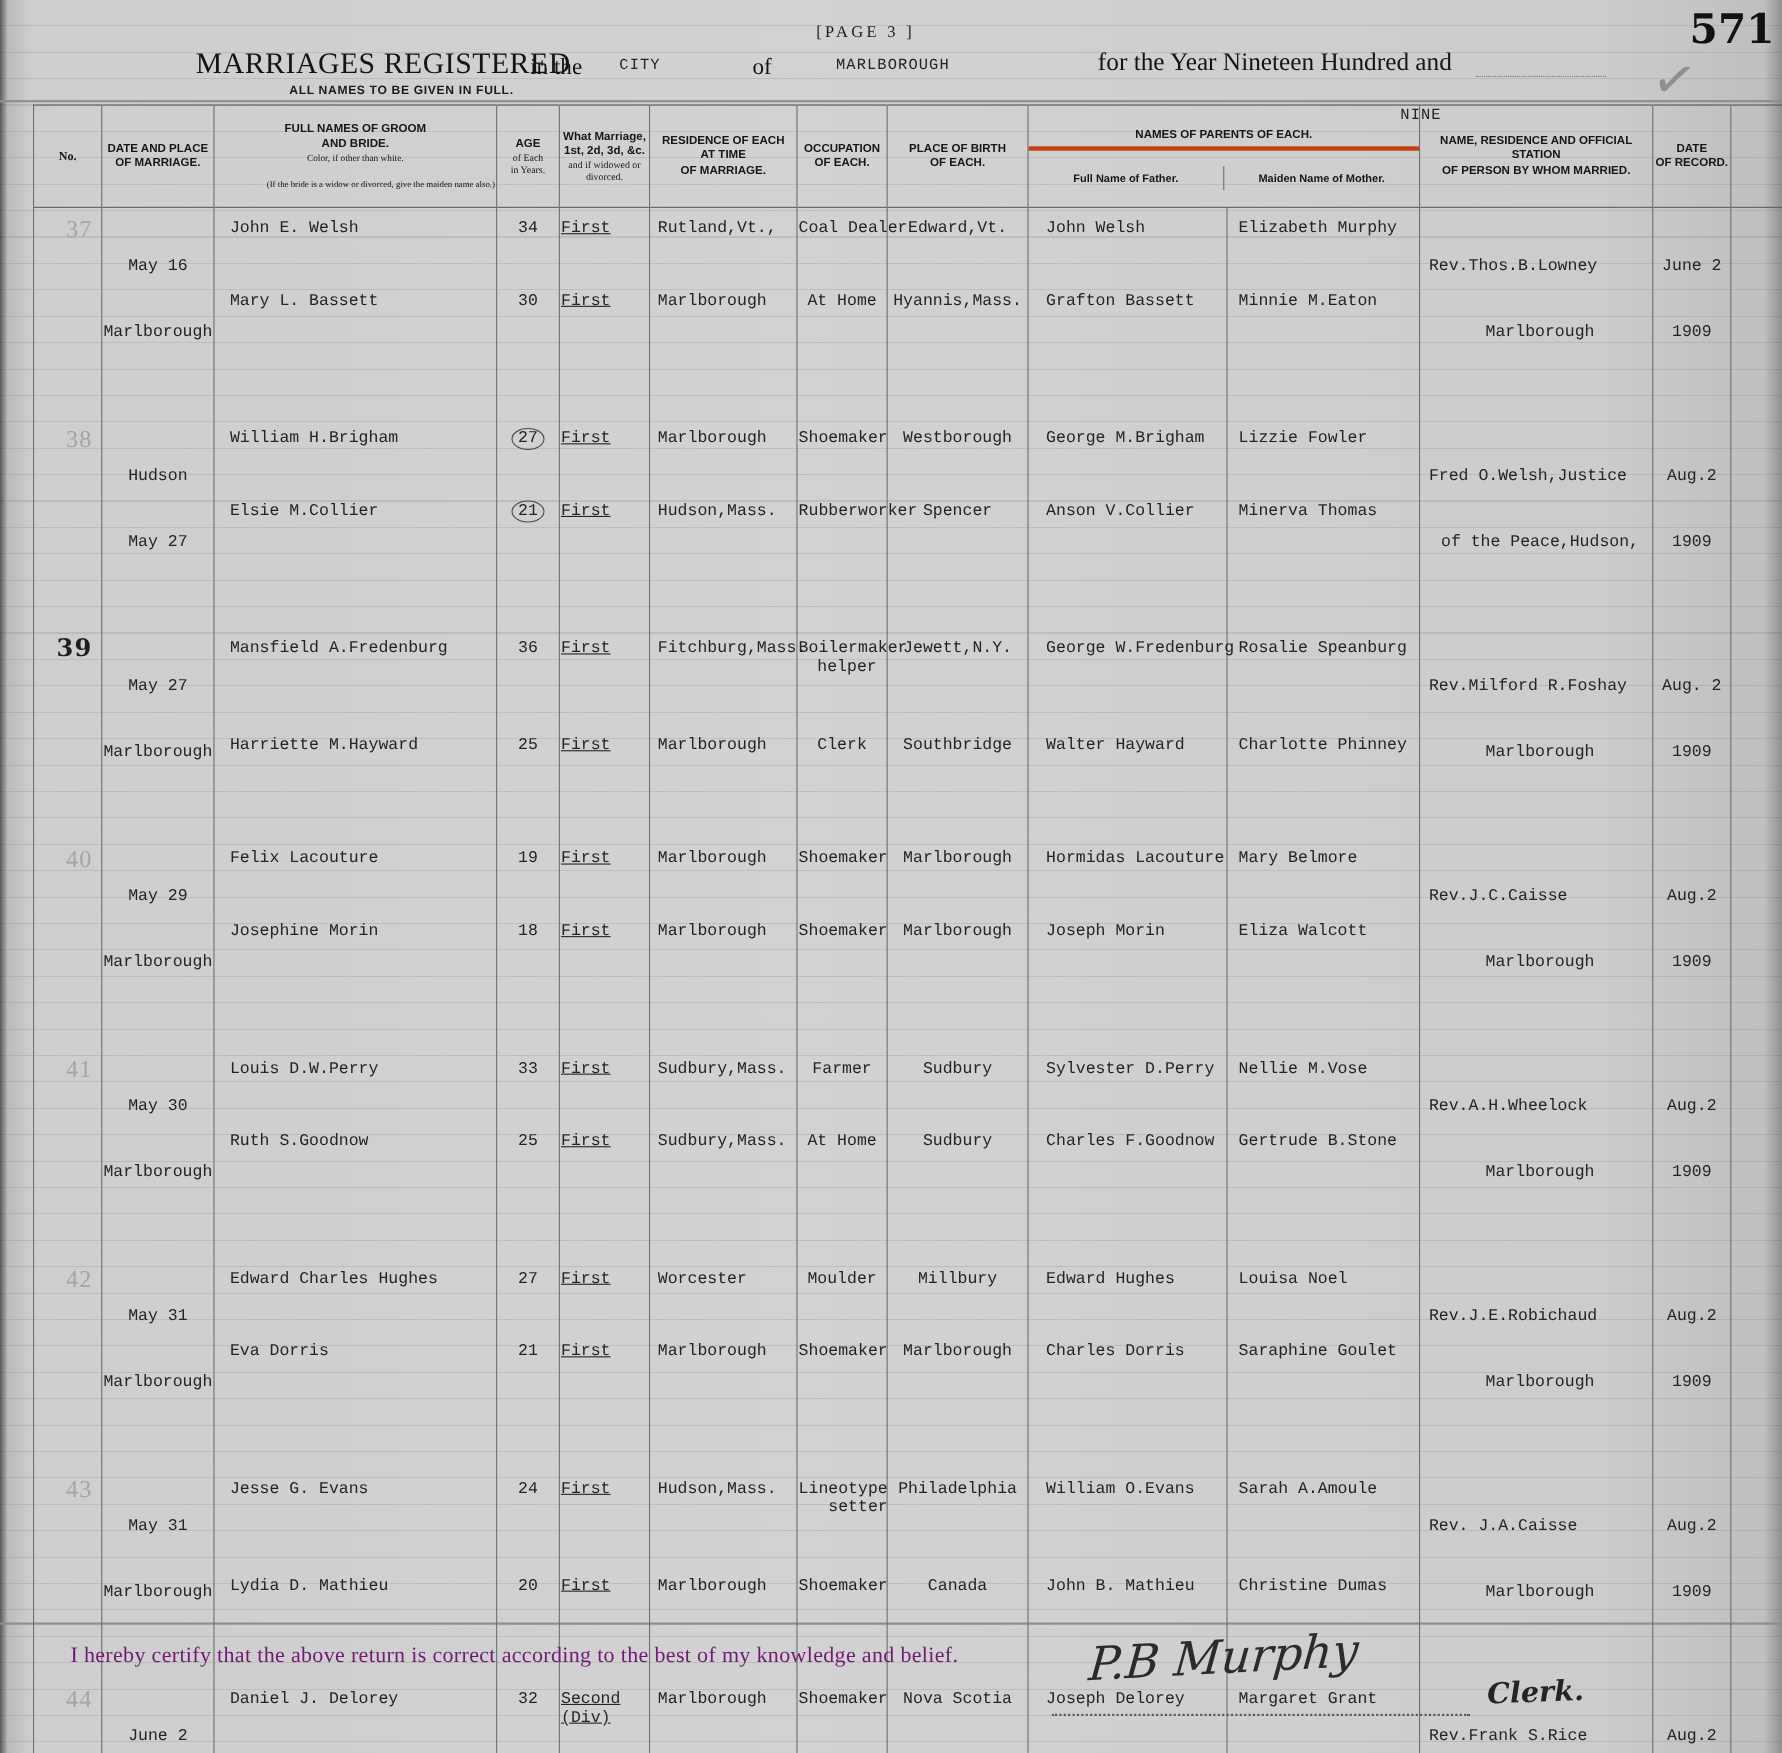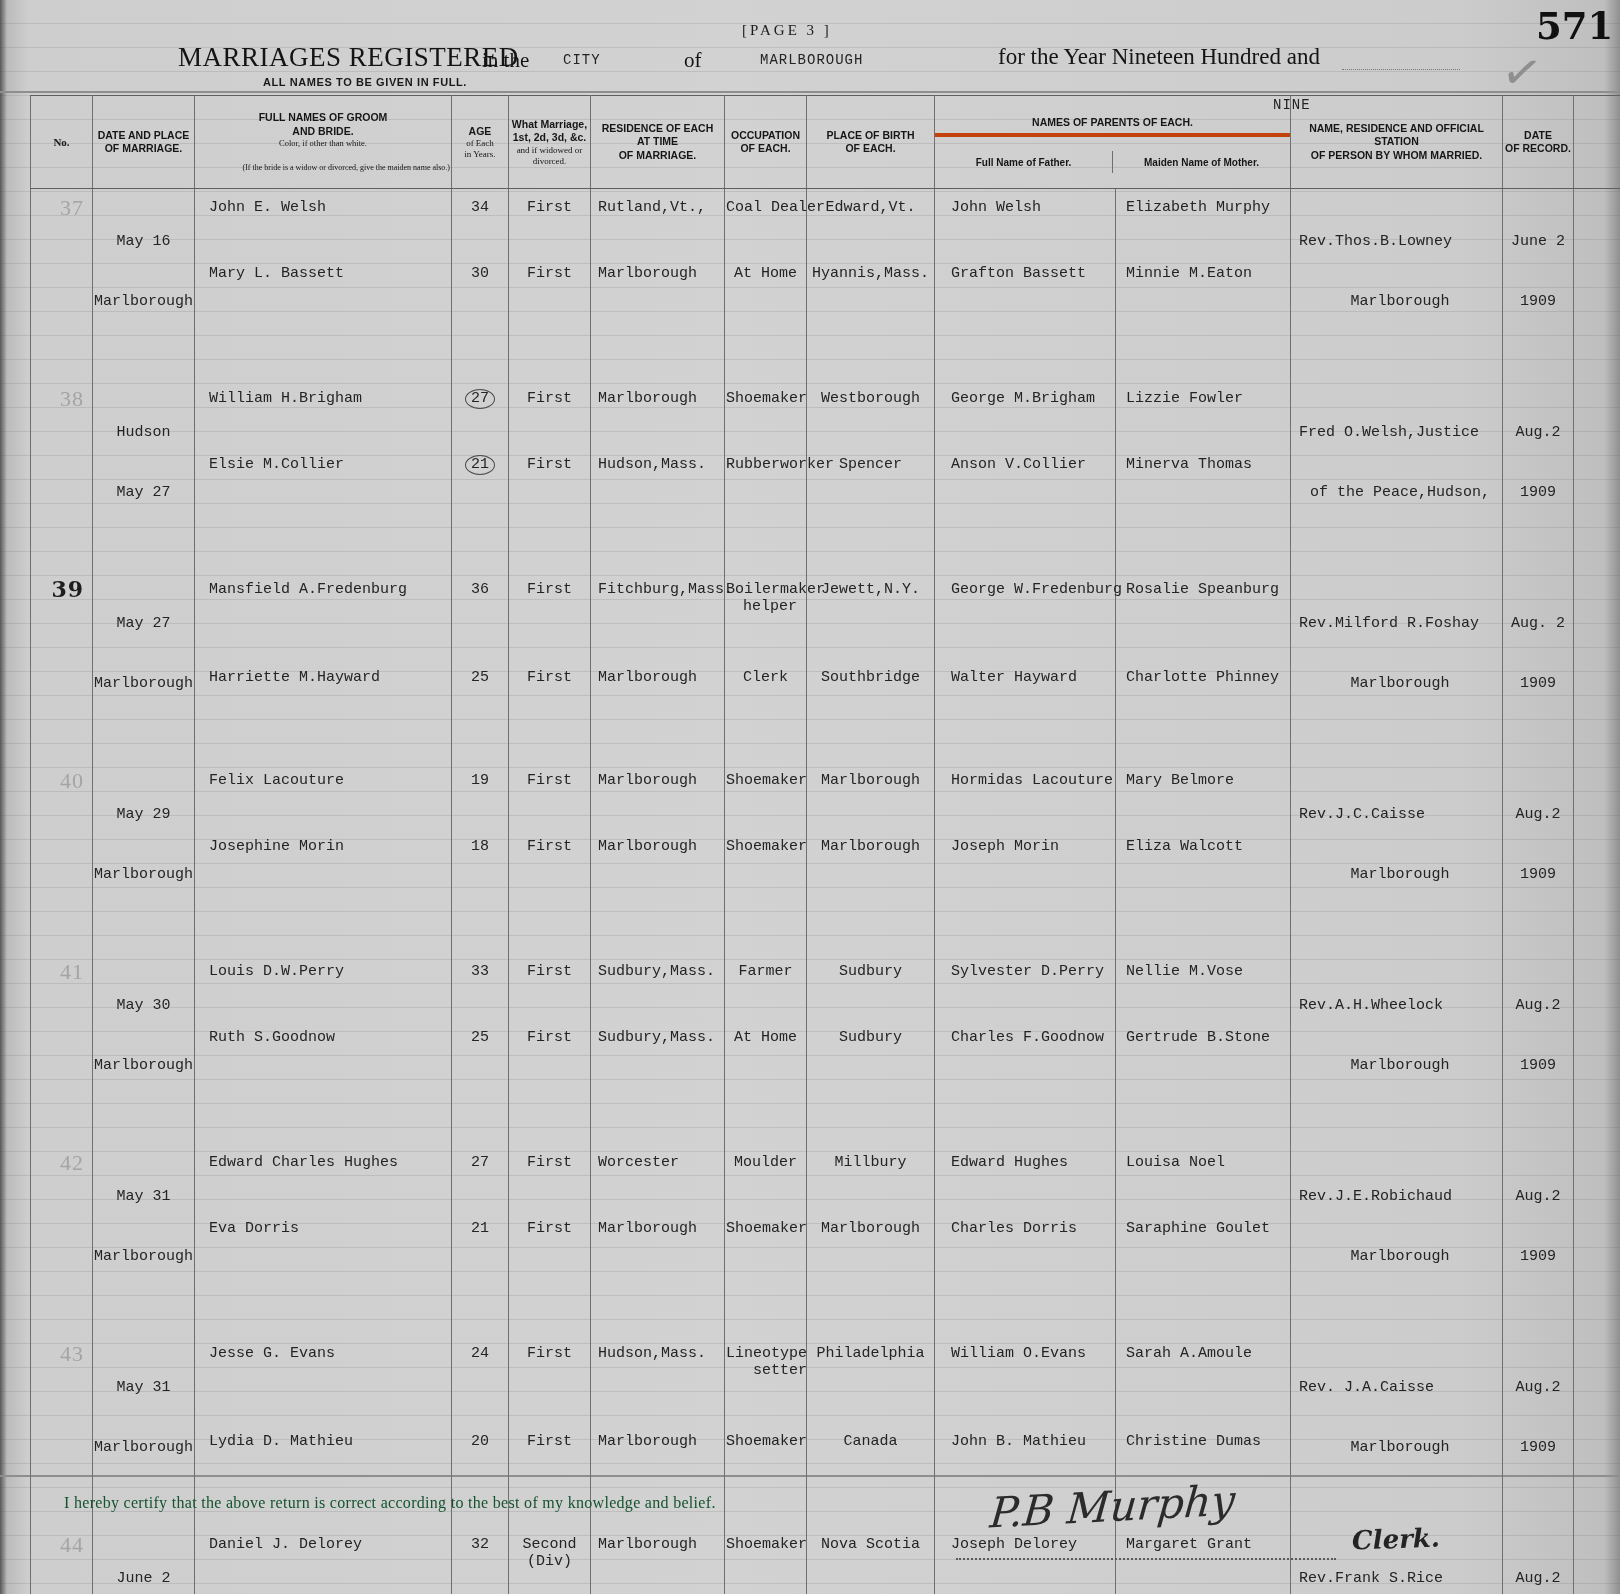--- a/index.html
+++ b/index.html
@@ -79,33 +79,33 @@
   td.c-no{text-align:right;padding-right:8px;font-family:"Liberation Serif", serif;
     font-size:22px;color:#a4a4a4;letter-spacing:1px;}
   td.c-no.no-dark{color:#1e1e1e;font-family:"DejaVu Serif", serif;font-weight:bold;}
   td.c-date{text-align:center;}
   td.c-date .l2{margin-top:9px;}
   td.c-date .l3{margin-top:1px;}
   td.c-name{padding-left:14px;}
   td.c-age{text-align:center;}
   .age-wrap{display:inline-block;}
   .age-wrap.circled{border:1.5px solid #4a4a4a;border-radius:50%;padding:0 5px 1px;margin:-2px 0;}
-  td.c-marr{text-align:center;}
+  td.c-marr{text-align:left;text-decoration:underline;}
   td.c-res{padding-left:7px;}
   td.c-occ{text-align:center;}
   td.c-birth{text-align:center;}
   td.c-father{padding-left:16px;}
   td.c-mother{padding-left:10px;}
   td.c-person{padding-left:8px;}
   td.c-person .l2{margin-top:9px;text-align:center;padding-left:0;}
   td.c-rec{text-align:center;}
   td.c-rec .l2{margin-top:9px;}
 
   .certify{position:absolute;left:64px;top:1494px;
-    font-family:"Liberation Serif", serif;font-size:16px;color:#14532d;letter-spacing:0.3px;}
+    font-family:"Liberation Serif", serif;font-size:20px;color:#701a75;letter-spacing:0.3px;}
   .signature{position:absolute;left:990px;top:1482px;
     font-family:"DejaVu Serif", serif;font-style:italic;font-size:42px;color:#2b2b2b;
     transform:rotate(-3deg) skewX(-8deg);}
   .sig-dots{position:absolute;left:956px;top:1558px;width:380px;border-top:2px dotted #5a5a5a;}
   .sig-title{position:absolute;left:1352px;top:1524px;
     font-family:"DejaVu Serif", serif;font-style:italic;font-weight:bold;font-size:26px;color:#242424;
     transform:rotate(-2deg);}
 </style>
 </head>
 <body>

